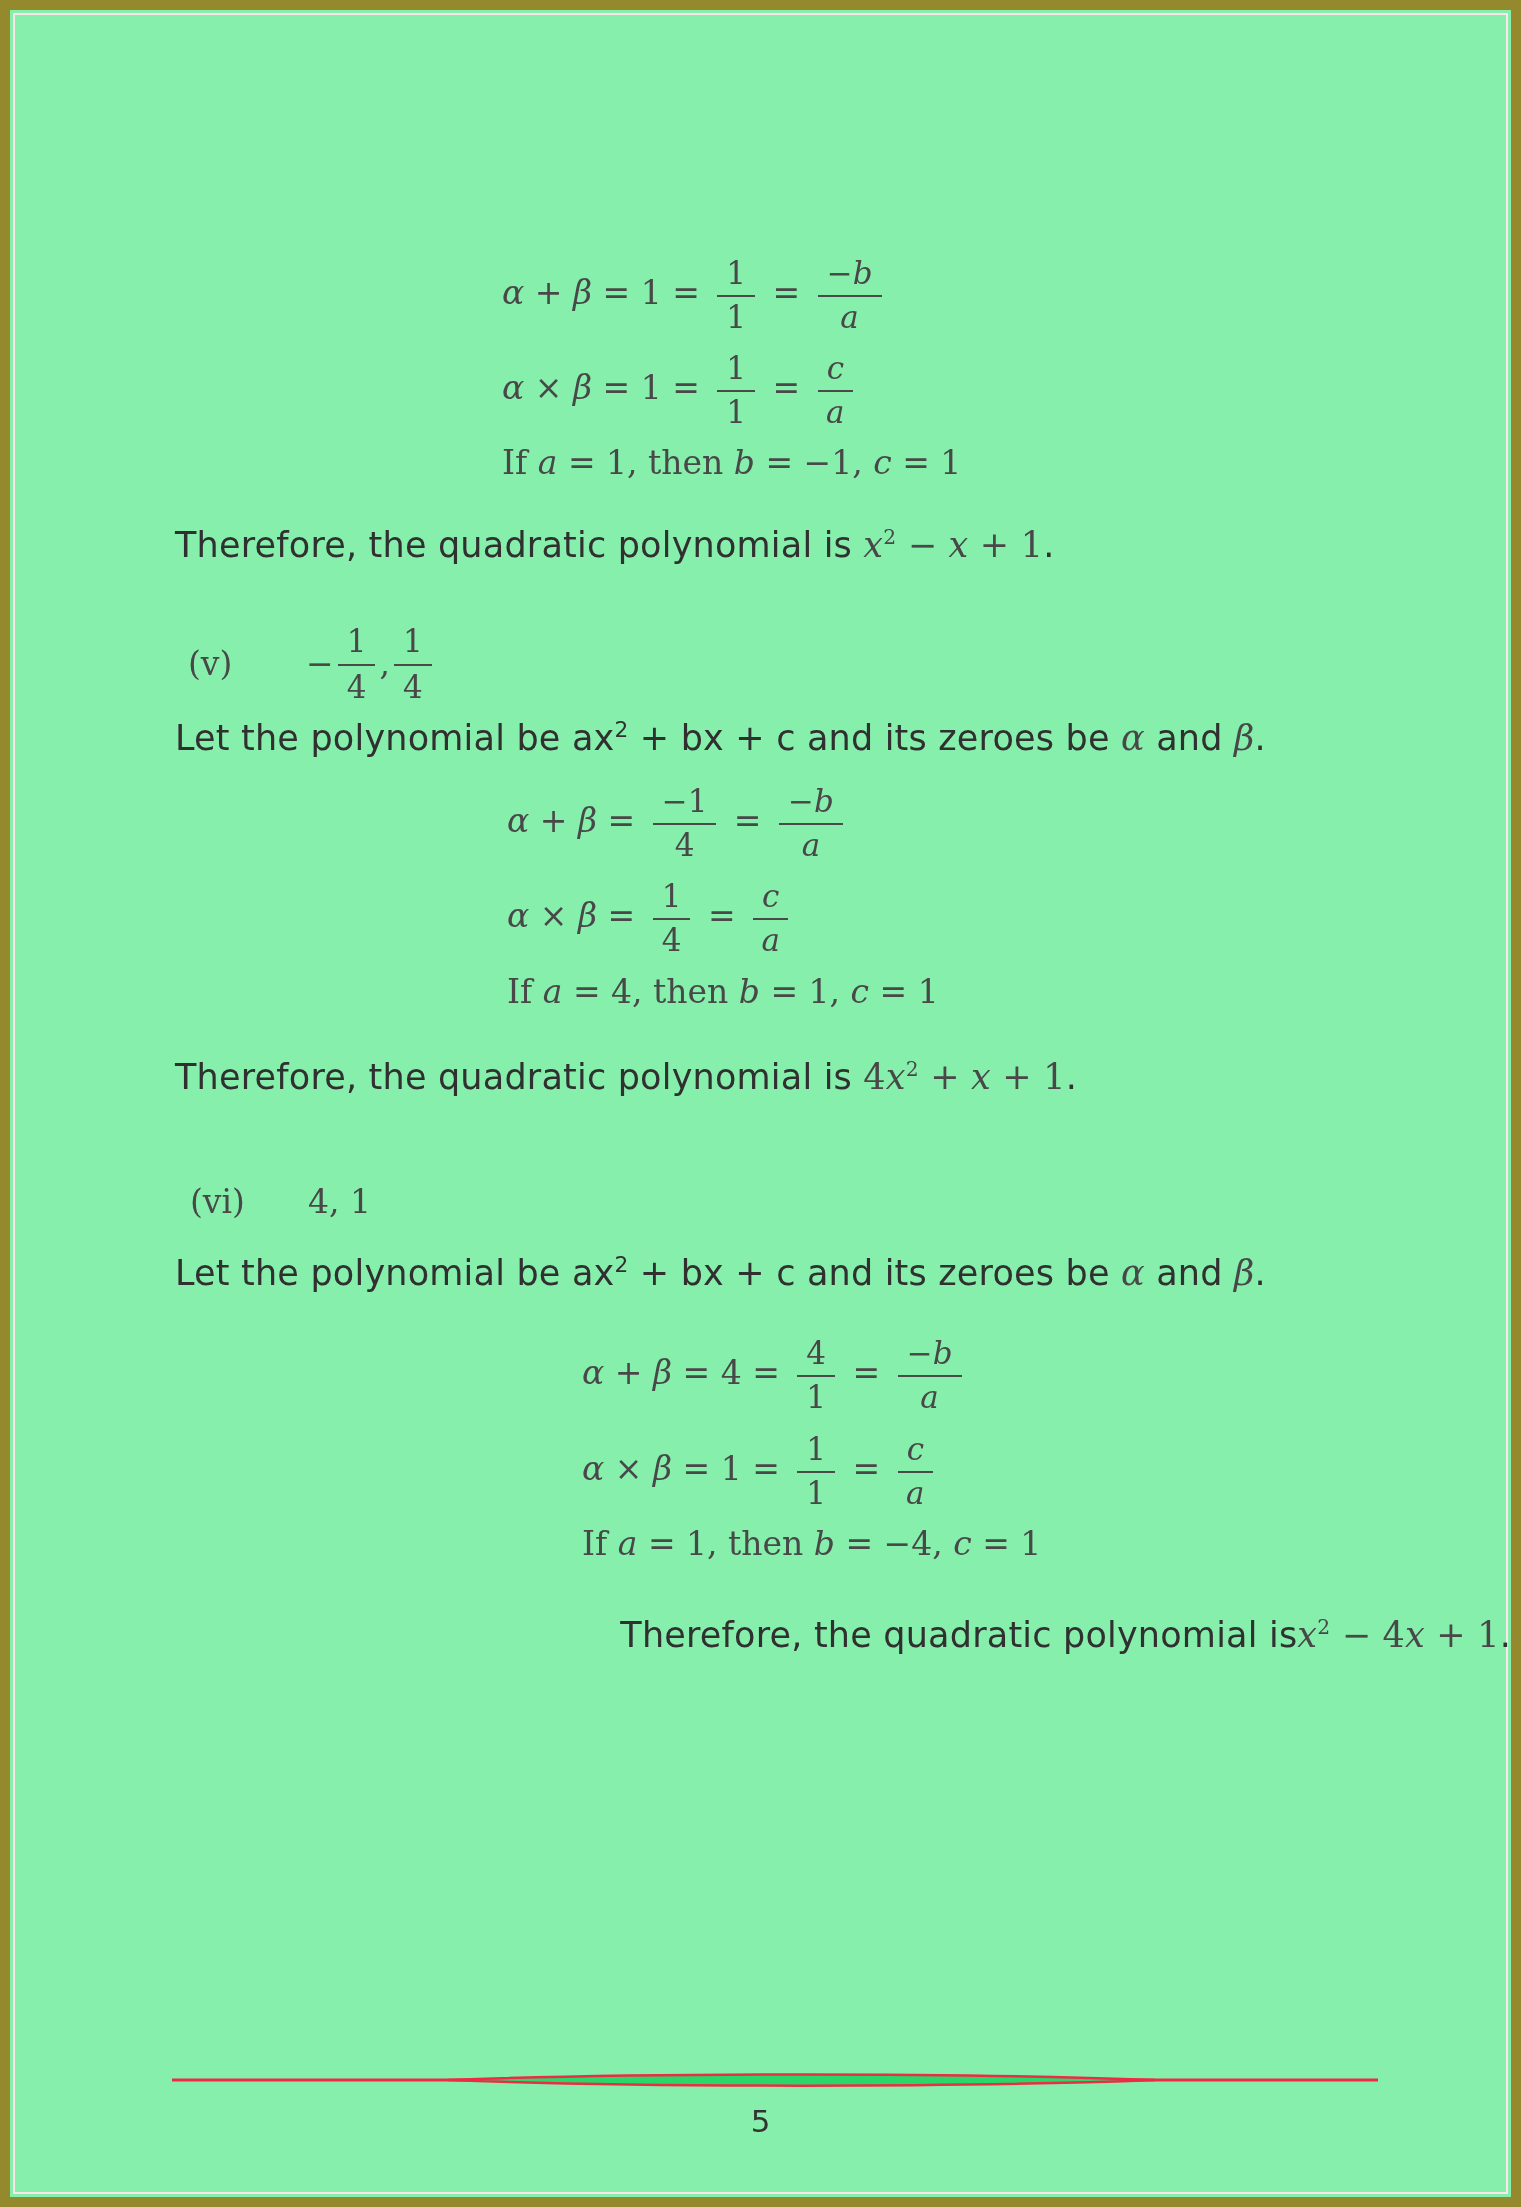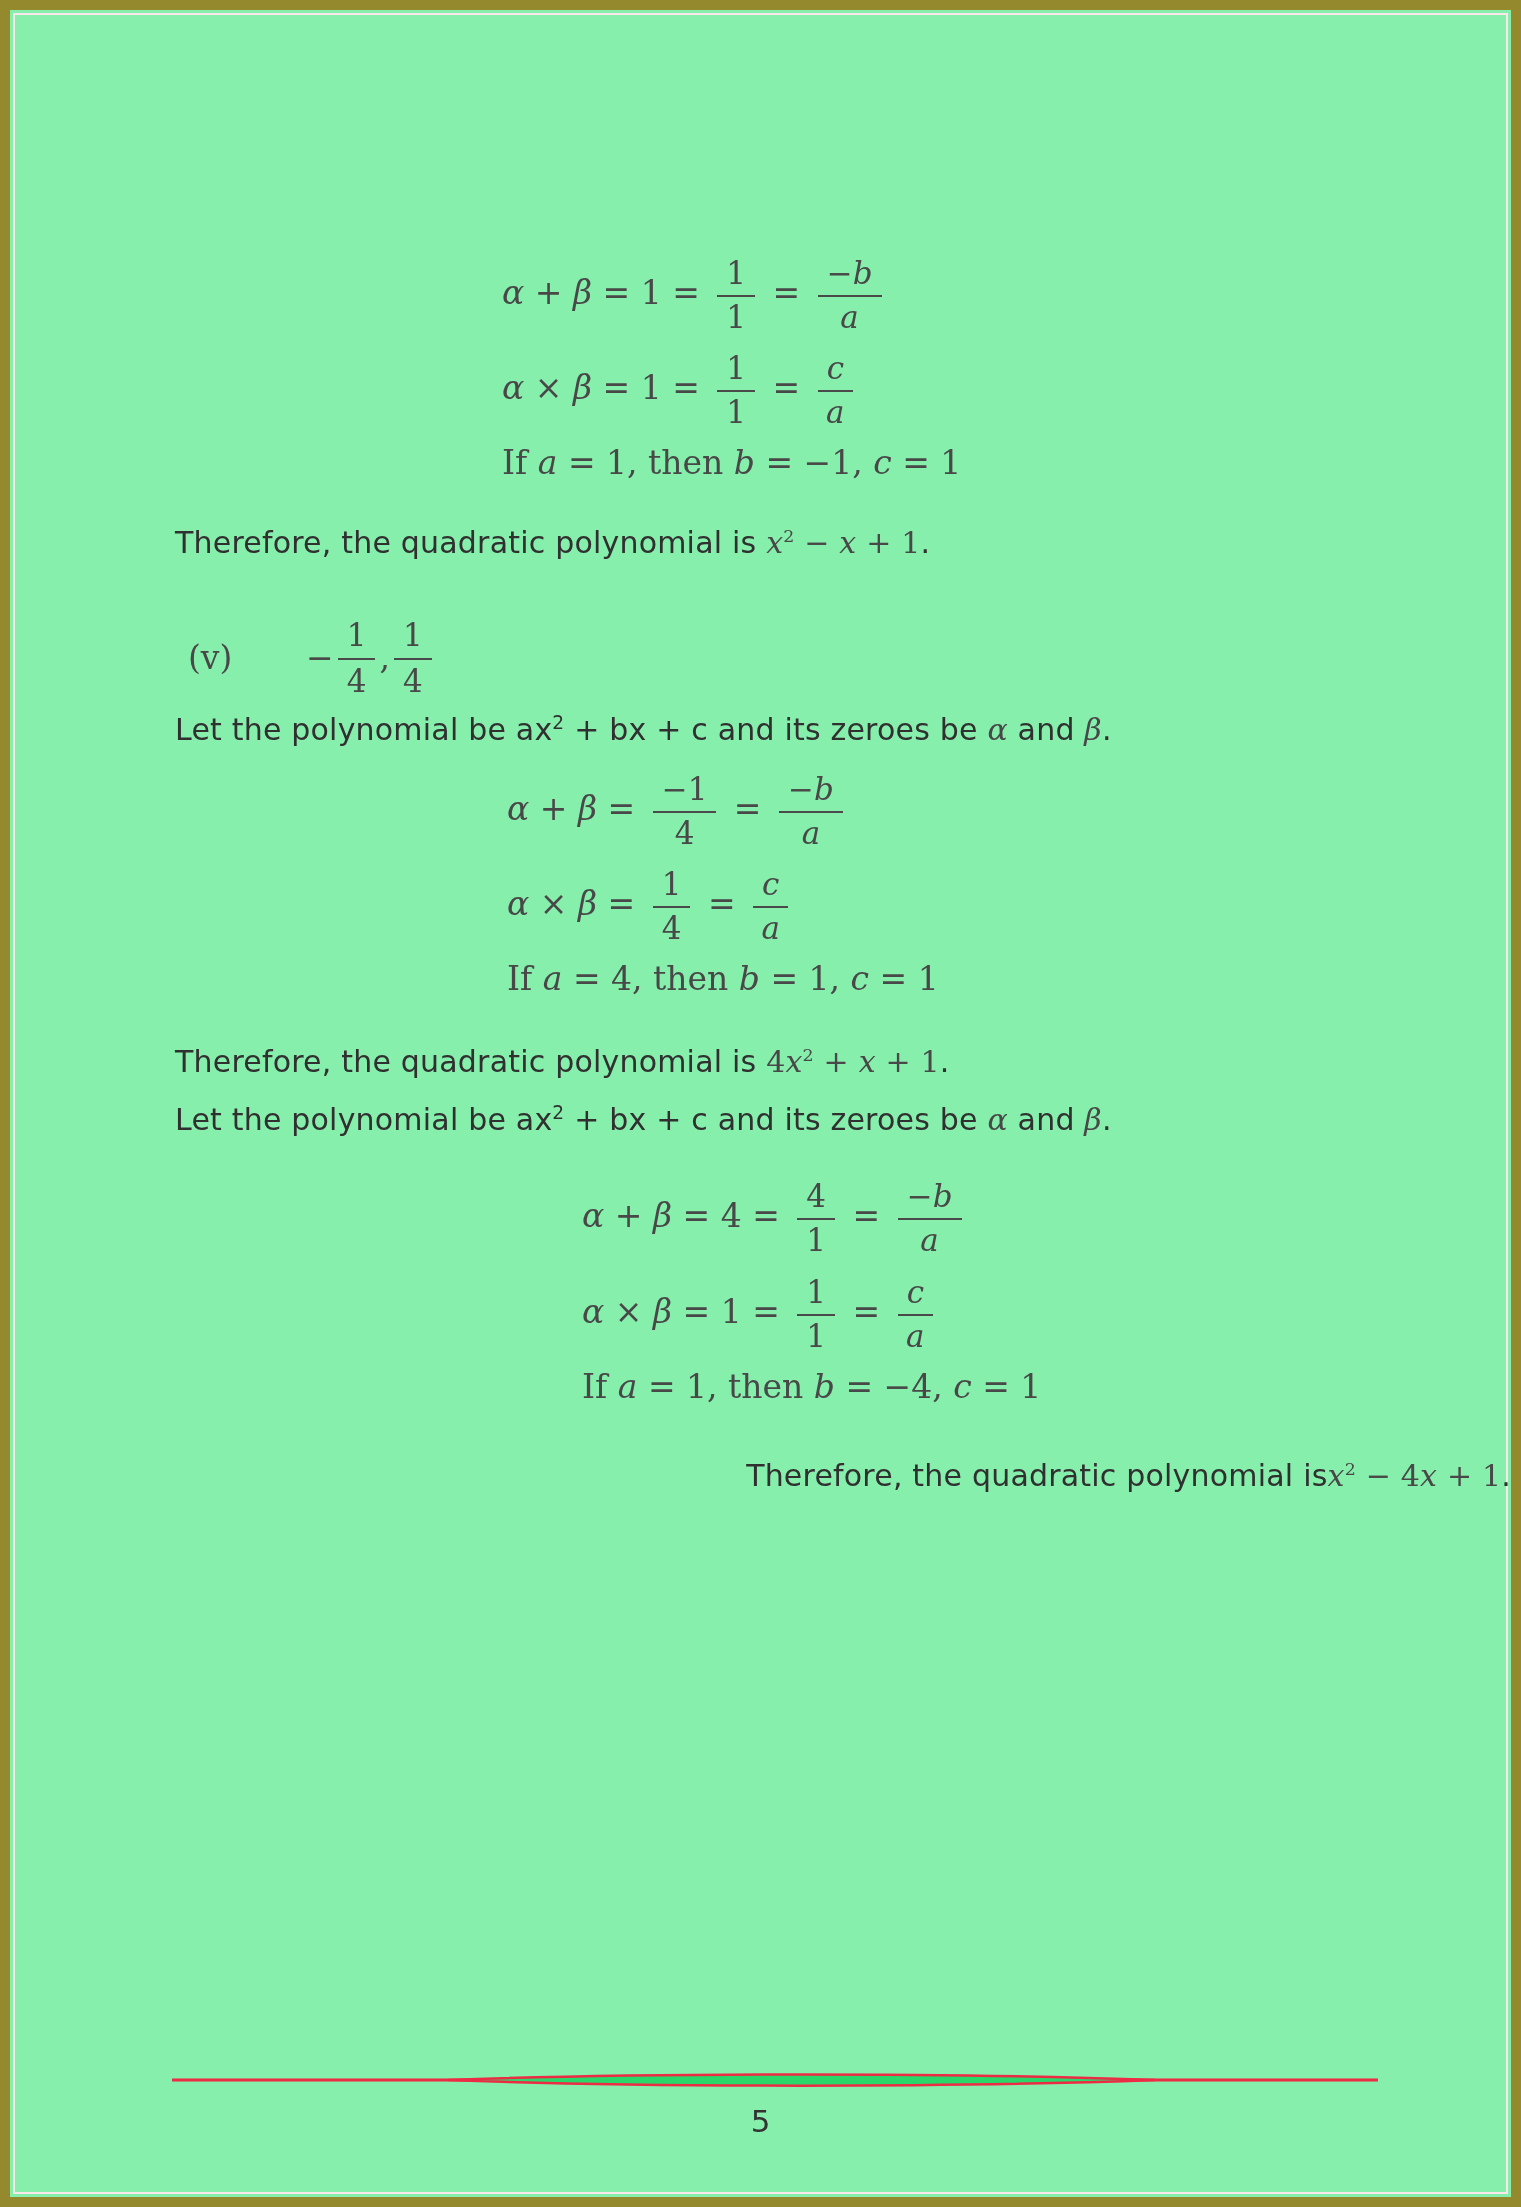--- a/index.html
+++ b/index.html
@@ -10,21 +10,21 @@
   .page {
     position:absolute; inset:0; box-sizing:border-box;
     border:10px solid #948A2D; background:#86efac;
   }
   .page-inner {
     position:absolute; inset:3px; border:2px solid #fbe7ea; pointer-events:none;
   }
   .content { position:relative; }
 
   
-  .para { font-size:30px; color:#303030; line-height:1.25; letter-spacing:0.2px; }
+  .para { font-size:35px; color:#303030; line-height:1.25; letter-spacing:0.2px; }
   .t-txt { font-family:"DejaVu Sans","Liberation Sans",sans-serif; }
   .t-math { font-family:"DejaVu Serif","Liberation Serif",serif; font-style:italic; color:#484848; }
   .t-mser { font-family:"DejaVu Serif","Liberation Serif",serif; color:#484848; }
   sup.t-sup { font-size:0.62em; line-height:0; }
   sup.t-msup { font-family:"DejaVu Serif","Liberation Serif",serif; font-size:0.58em; line-height:0; color:#484848; }
 
   
   .eq-block { font-size:33px; color:#484848; }
   .eq-line { margin-bottom:16px; line-height:1.1; white-space:nowrap; }
   .eq-line.eq-plain { margin-top:6px; margin-bottom:0; }
@@ -83,20 +83,26 @@
           </span>
         </span>
       </div>
       <div data-name="let-v" class="para"><span class="t-txt" data-name="text-run">Let the polynomial be ax</span><sup class="t-sup" data-name="text-run">2</sup><span class="t-txt" data-name="text-run"> + bx + c and its zeroes be </span><span class="t-math" data-name="text-run">α</span><span class="t-txt" data-name="text-run"> and </span><span class="t-math" data-name="text-run">β</span><span class="t-txt" data-name="text-run">.</span></div>
       <div data-name="eq-block-2" class="eq-block">
         <div class="eq-line" data-name="equation-line"><span class="t-math" data-name="text-run">α</span><span class="t-mser" data-name="text-run"> + </span><span class="t-math" data-name="text-run">β</span><span class="t-mser" data-name="text-run"> = </span><span class="frac" data-name="fraction"><span class="num" data-name="fraction-numerator"><span class="t-mser" data-name="text-run">−1</span></span><span class="den" data-name="fraction-denominator"><span class="t-mser" data-name="text-run">4</span></span></span><span class="t-mser" data-name="text-run"> = </span><span class="frac" data-name="fraction"><span class="num" data-name="fraction-numerator"><span class="t-mser" data-name="text-run">−</span><span class="t-math" data-name="text-run">b</span></span><span class="den" data-name="fraction-denominator"><span class="t-math" data-name="text-run">a</span></span></span></div>
         <div class="eq-line" data-name="equation-line"><span class="t-math" data-name="text-run">α</span><span class="t-mser" data-name="text-run"> × </span><span class="t-math" data-name="text-run">β</span><span class="t-mser" data-name="text-run"> = </span><span class="frac" data-name="fraction"><span class="num" data-name="fraction-numerator"><span class="t-mser" data-name="text-run">1</span></span><span class="den" data-name="fraction-denominator"><span class="t-mser" data-name="text-run">4</span></span></span><span class="t-mser" data-name="text-run"> = </span><span class="frac" data-name="fraction"><span class="num" data-name="fraction-numerator"><span class="t-math" data-name="text-run">c</span></span><span class="den" data-name="fraction-denominator"><span class="t-math" data-name="text-run">a</span></span></span></div>
         <div class="eq-line eq-plain" data-name="equation-line"><span class="t-mser" data-name="text-run">If </span><span class="t-math" data-name="text-run">a</span><span class="t-mser" data-name="text-run"> = 4, then </span><span class="t-math" data-name="text-run">b</span><span class="t-mser" data-name="text-run"> = 1, </span><span class="t-math" data-name="text-run">c</span><span class="t-mser" data-name="text-run"> = 1</span></div>
       </div>
       <div data-name="therefore-2" class="para"><span class="t-txt" data-name="text-run">Therefore, the quadratic polynomial is </span><span class="t-mser" data-name="text-run">4</span><span class="t-math" data-name="text-run">x</span><sup class="t-msup" data-name="text-run">2</sup><span class="t-mser" data-name="text-run"> + </span><span class="t-math" data-name="text-run">x</span><span class="t-mser" data-name="text-run"> + 1</span><span class="t-txt" data-name="text-run">.</span></div>
+      <div data-name="item-vi" class="item-row">
+        <span class="item-label t-mser" data-name="item-label">(vi)</span>
+        <span class="item-value" data-name="item-value">
+          <span class="t-mser" data-name="text-run">4, 1</span>
+        </span>
+      </div>
       <div data-name="let-vi" class="para"><span class="t-txt" data-name="text-run">Let the polynomial be ax</span><sup class="t-sup" data-name="text-run">2</sup><span class="t-txt" data-name="text-run"> + bx + c and its zeroes be </span><span class="t-math" data-name="text-run">α</span><span class="t-txt" data-name="text-run"> and </span><span class="t-math" data-name="text-run">β</span><span class="t-txt" data-name="text-run">.</span></div>
       <div data-name="eq-block-3" class="eq-block">
         <div class="eq-line" data-name="equation-line"><span class="t-math" data-name="text-run">α</span><span class="t-mser" data-name="text-run"> + </span><span class="t-math" data-name="text-run">β</span><span class="t-mser" data-name="text-run"> = 4 = </span><span class="frac" data-name="fraction"><span class="num" data-name="fraction-numerator"><span class="t-mser" data-name="text-run">4</span></span><span class="den" data-name="fraction-denominator"><span class="t-mser" data-name="text-run">1</span></span></span><span class="t-mser" data-name="text-run"> = </span><span class="frac" data-name="fraction"><span class="num" data-name="fraction-numerator"><span class="t-mser" data-name="text-run">−</span><span class="t-math" data-name="text-run">b</span></span><span class="den" data-name="fraction-denominator"><span class="t-math" data-name="text-run">a</span></span></span></div>
         <div class="eq-line" data-name="equation-line"><span class="t-math" data-name="text-run">α</span><span class="t-mser" data-name="text-run"> × </span><span class="t-math" data-name="text-run">β</span><span class="t-mser" data-name="text-run"> = 1 = </span><span class="frac" data-name="fraction"><span class="num" data-name="fraction-numerator"><span class="t-mser" data-name="text-run">1</span></span><span class="den" data-name="fraction-denominator"><span class="t-mser" data-name="text-run">1</span></span></span><span class="t-mser" data-name="text-run"> = </span><span class="frac" data-name="fraction"><span class="num" data-name="fraction-numerator"><span class="t-math" data-name="text-run">c</span></span><span class="den" data-name="fraction-denominator"><span class="t-math" data-name="text-run">a</span></span></span></div>
         <div class="eq-line eq-plain" data-name="equation-line"><span class="t-mser" data-name="text-run">If </span><span class="t-math" data-name="text-run">a</span><span class="t-mser" data-name="text-run"> = 1, then </span><span class="t-math" data-name="text-run">b</span><span class="t-mser" data-name="text-run"> = −4, </span><span class="t-math" data-name="text-run">c</span><span class="t-mser" data-name="text-run"> = 1</span></div>
       </div>
       <div data-name="therefore-3" class="para"><span class="t-txt" data-name="text-run">Therefore, the quadratic polynomial is</span><span class="t-math" data-name="text-run">x</span><sup class="t-msup" data-name="text-run">2</sup><span class="t-mser" data-name="text-run"> − 4</span><span class="t-math" data-name="text-run">x</span><span class="t-mser" data-name="text-run"> + 1</span><span class="t-txt" data-name="text-run">.</span></div>
     </main>
 
   <footer class="footer" data-name="page-footer">

